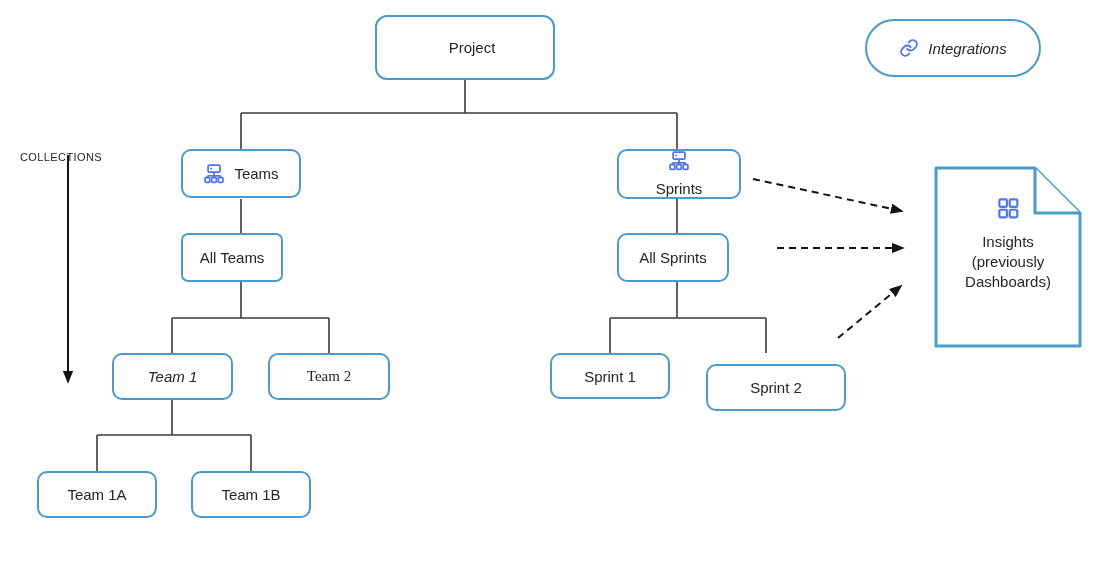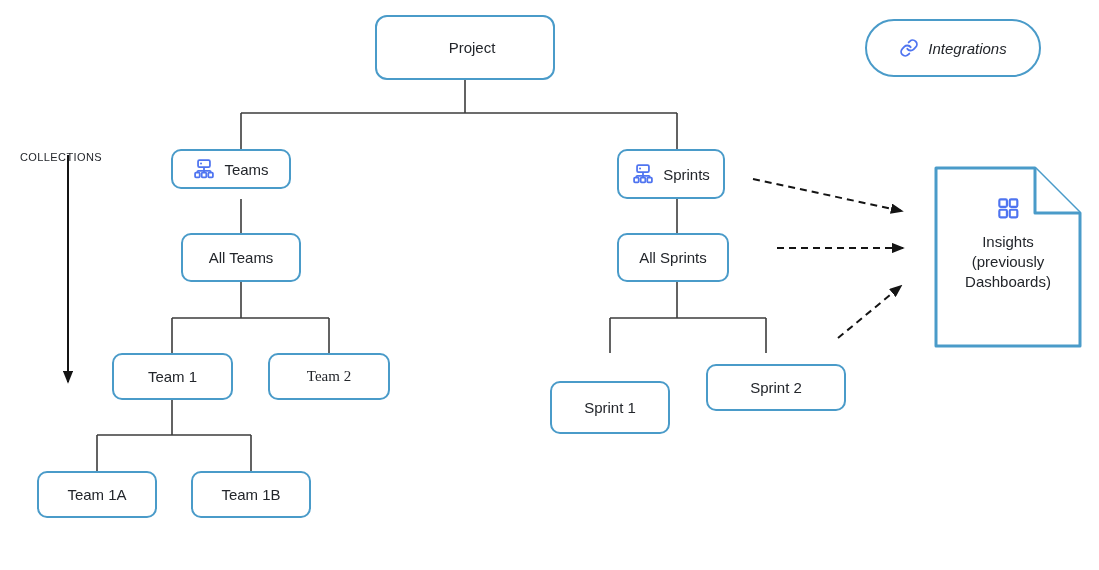--- a/index.html
+++ b/index.html
@@ -79,63 +79,63 @@
 <div class="node pill" style="left:865px;top:19px;width:176px;height:58px;font-style:italic;">
   <svg class="icon" width="20" height="20" viewBox="0 0 24 24">
     <g class="icon-stroke" stroke-width="2.2" stroke-linecap="round" stroke-linejoin="round">
       <path d="M10 13a5 5 0 0 0 7.54.54l2.5-2.5a5 5 0 0 0-7.07-7.07l-1.4 1.39"></path>
       <path d="M14 11a5 5 0 0 0-7.54-.54l-2.5 2.5a5 5 0 0 0 7.07 7.07l1.39-1.39"></path>
     </g>
   </svg>
   <span>Integrations</span>
 </div>
 
-<div class="node" style="left:171px;top:149px;width:120px;height:40px;">
+<div class="node" style="left:181px;top:149px;width:120px;height:49px;">
   <svg class="icon" width="22" height="20" viewBox="0 0 20 18">
     <g class="icon-stroke" stroke-width="1.6">
       <rect x="4.6" y="1" width="10.8" height="6.2" rx="1.2"></rect>
       <path d="M10 7.2 V10.6 M4 10.6 H16 M4 10.6 V12.4 M10 10.6 V12.4 M16 10.6 V12.4"></path>
       <rect x="1.9" y="12.4" width="4.2" height="4.2" rx="0.8"></rect>
       <rect x="7.9" y="12.4" width="4.2" height="4.2" rx="0.8"></rect>
       <rect x="13.9" y="12.4" width="4.2" height="4.2" rx="0.8"></rect>
     </g>
     <circle class="icon-fill" cx="7.3" cy="4.1" r="0.9"></circle>
   </svg>
   <span>Teams</span>
 </div>
 
-<div class="node" style="left:617px;top:149px;width:108px;height:50px;">
+<div class="node" style="left:617px;top:149px;width:124px;height:50px;flex-direction:column;">
   <svg class="icon" width="22" height="20" viewBox="0 0 20 18">
     <g class="icon-stroke" stroke-width="1.6">
       <rect x="4.6" y="1" width="10.8" height="6.2" rx="1.2"></rect>
       <path d="M10 7.2 V10.6 M4 10.6 H16 M4 10.6 V12.4 M10 10.6 V12.4 M16 10.6 V12.4"></path>
       <rect x="1.9" y="12.4" width="4.2" height="4.2" rx="0.8"></rect>
       <rect x="7.9" y="12.4" width="4.2" height="4.2" rx="0.8"></rect>
       <rect x="13.9" y="12.4" width="4.2" height="4.2" rx="0.8"></rect>
     </g>
     <circle class="icon-fill" cx="7.3" cy="4.1" r="0.9"></circle>
   </svg>
   <span>Sprints</span>
 </div>
 
-<div class="node" style="left:181px;top:233px;width:120px;height:49px;">
+<div class="node" style="left:181px;top:233px;width:102px;height:49px;border-radius:7px;">
   <span>All Teams</span>
 </div>
 <div class="node" style="left:617px;top:233px;width:112px;height:49px;">
   <span>All Sprints</span>
 </div>
 
-<div class="node" style="left:112px;top:353px;width:121px;height:47px;">
+<div class="node" style="left:112px;top:353px;width:121px;height:47px;font-style:italic;">
   <span>Team 1</span>
 </div>
 <div class="node" style="left:268px;top:353px;width:122px;height:47px;font-family:Liberation Serif, serif;">
   <span>Team 2</span>
 </div>
 
-<div class="node" style="left:550px;top:353px;width:120px;height:53px;margin-top:28px;">
+<div class="node" style="left:550px;top:353px;width:120px;height:46px;">
   <span>Sprint 1</span>
 </div>
 <div class="node" style="left:706px;top:364px;width:140px;height:47px;">
   <span>Sprint 2</span>
 </div>
 
 <div class="node" style="left:37px;top:471px;width:120px;height:47px;">
   <span>Team 1A</span>
 </div>
 <div class="node" style="left:191px;top:471px;width:120px;height:47px;">

